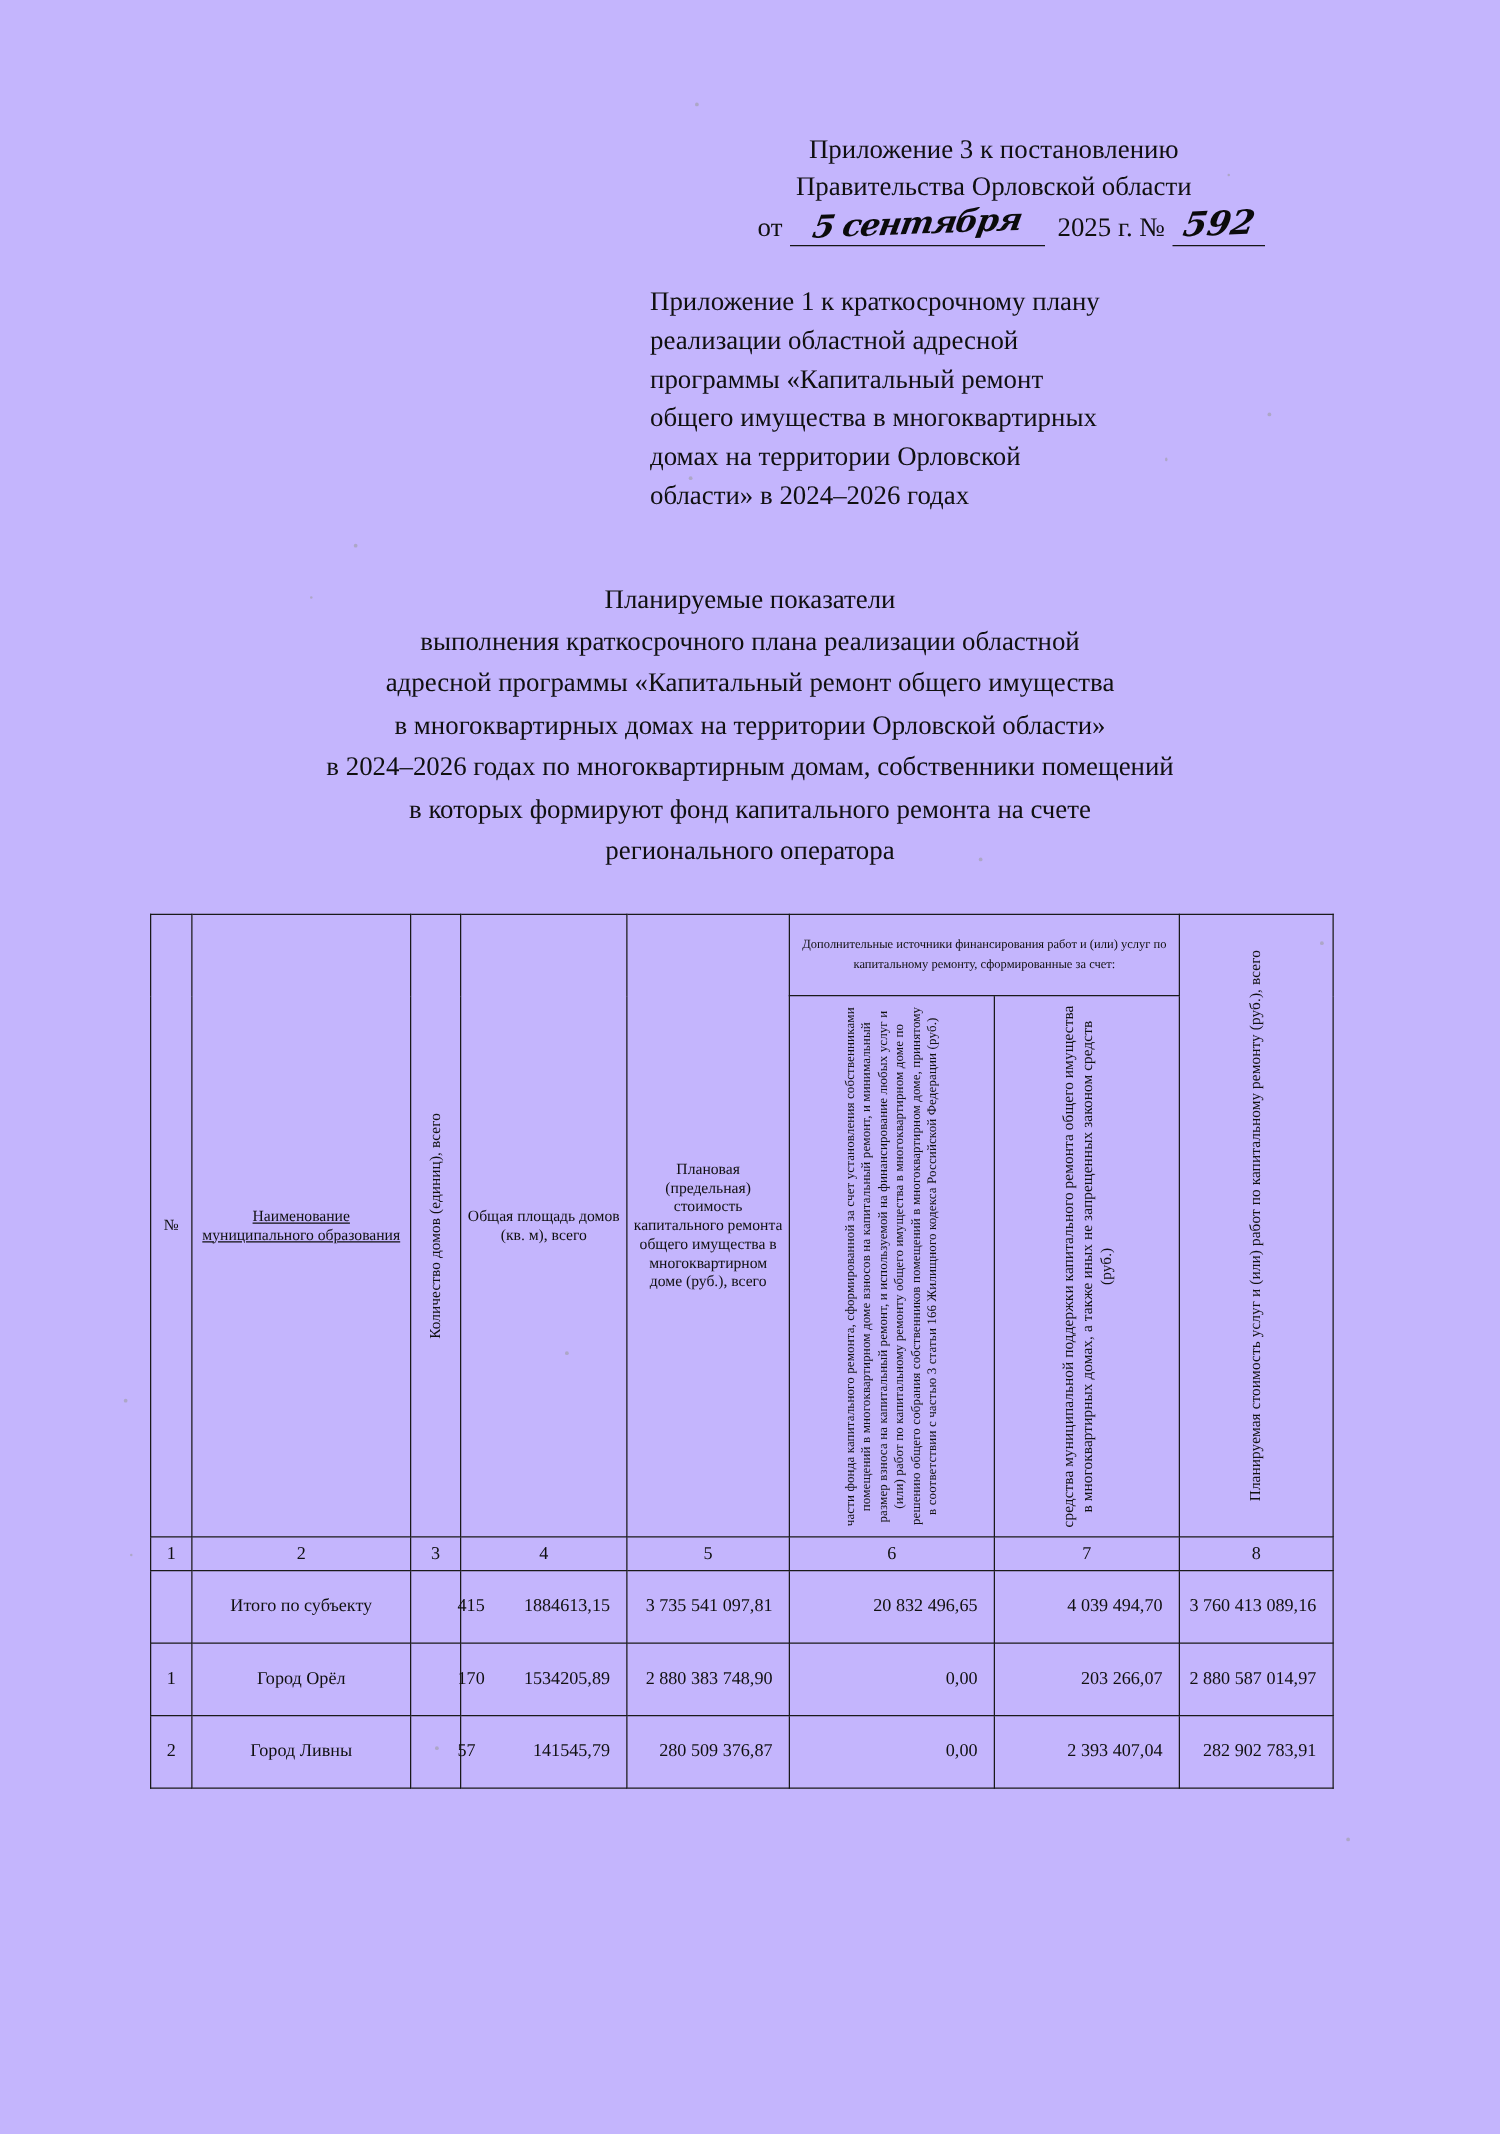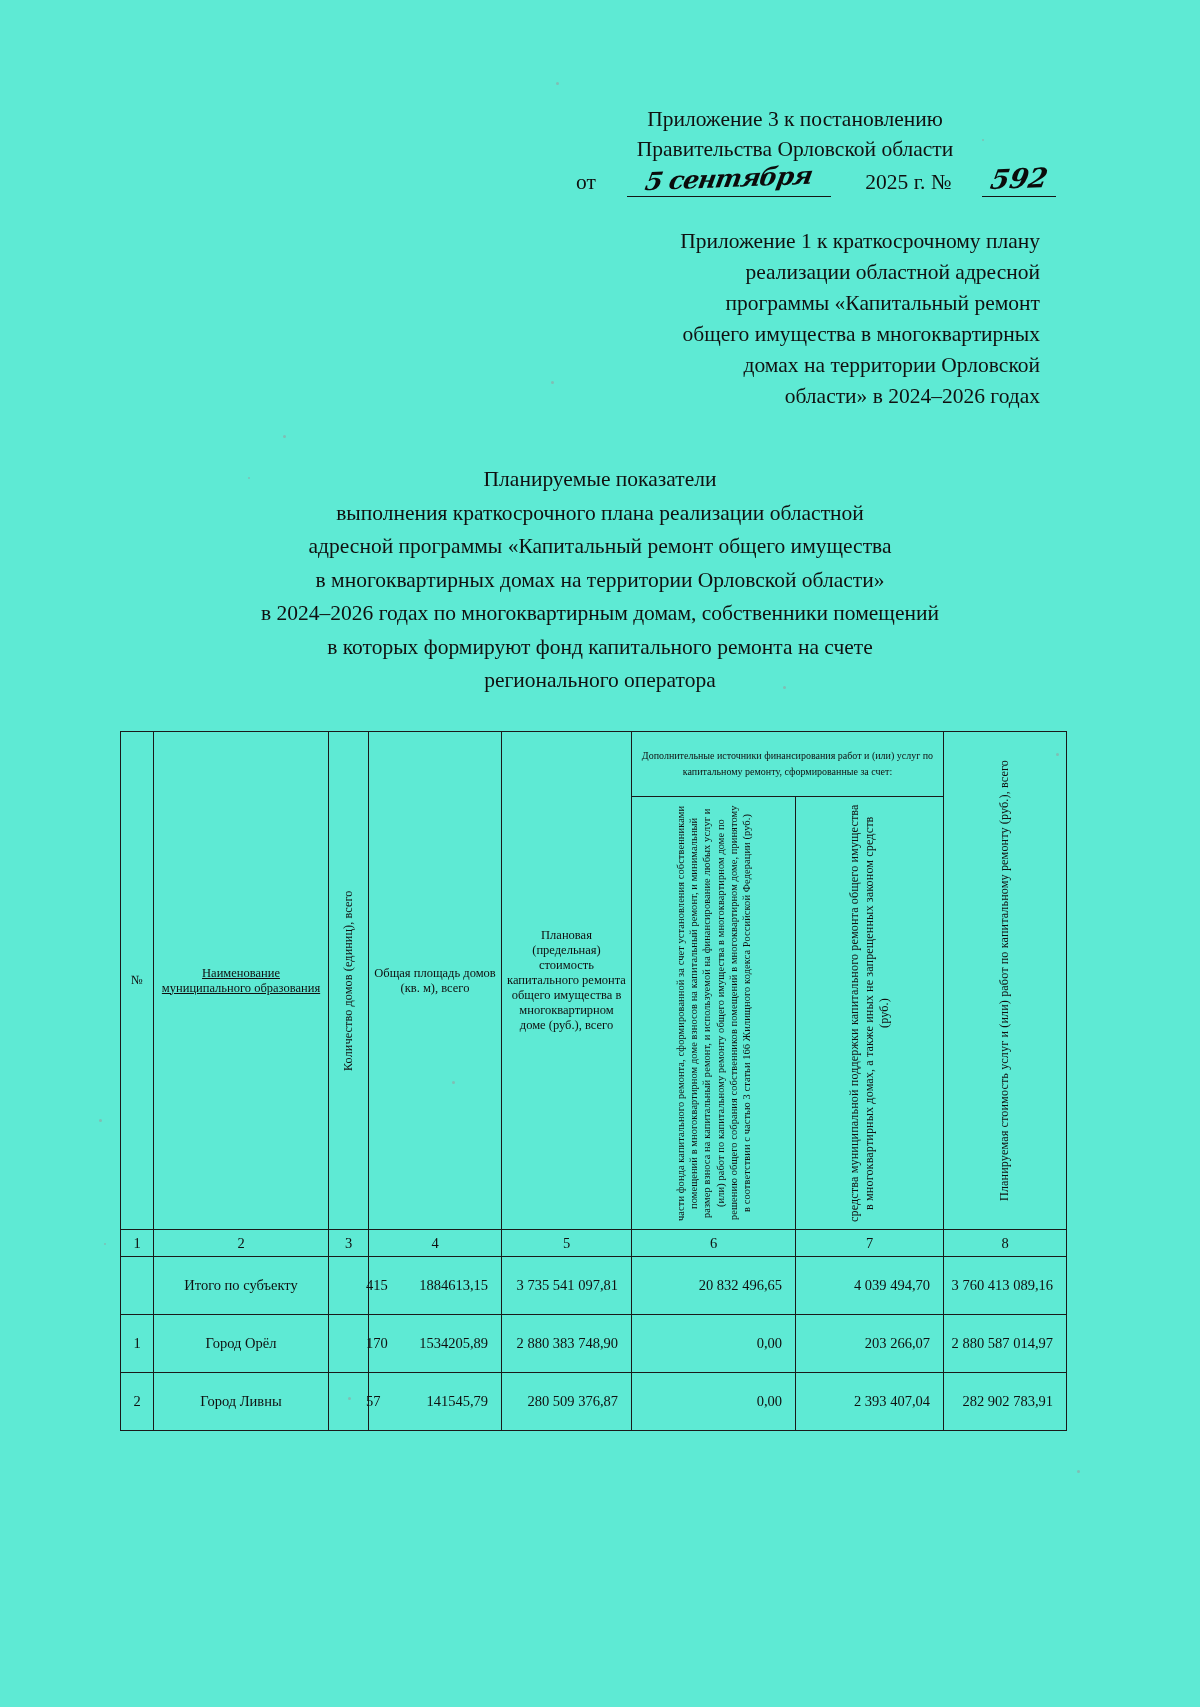--- a/index.html
+++ b/index.html
@@ -11,21 +11,21 @@
   body {
     font-family: "Liberation Serif", "DejaVu Serif", serif;
     color: #101010;
     -webkit-font-smoothing: antialiased;
   }
   .page {
     position: relative;
     width: 1200px;
     height: 1707px;
     margin: 0 auto;
-    background: #5eead4;
+    background: #c4b5fd;
     overflow: hidden;
   }
 
   
   .speck {
     position: absolute;
     background: #9a9a9a;
     border-radius: 50%;
     opacity: .55;
   }
@@ -38,27 +38,27 @@
     width: 470px;
     text-align: center;
     font-size: 21.5px;
     line-height: 30px;
   }
   .appendix-ref .ln { white-space: nowrap; }
 
   .date-line {
     position: absolute;
     top: 164px;
-    left: 576px;
+    left: 532px;
     width: 480px;
     font-size: 21.5px;
     line-height: 30px;
     display: flex;
     align-items: flex-end;
-    justify-content: space-between;
+    justify-content: flex-end;
     white-space: nowrap;
   }
   .date-line .lbl { padding-right: 6px; }
   .hand-slot {
     display: inline-block;
     border-bottom: 1.6px solid #151515;
     min-width: 196px;
     text-align: center;
     padding: 0 4px 1px 4px;
   }
@@ -80,21 +80,21 @@
     text-align: center;
   }
   .hand-num .handwriting { font-size: 27px; letter-spacing: 0px; }
 
   
   .appendix2 {
     position: absolute;
     top: 226px;
     left: 520px;
     width: 520px;
-    text-align: right;
+    text-align: left;
     font-size: 21.5px;
     line-height: 31px;
     font-family: Liberation Serif, serif;
   }
 
   
   .doc-title {
     position: absolute;
     top: 463px;
     left: 120px;

